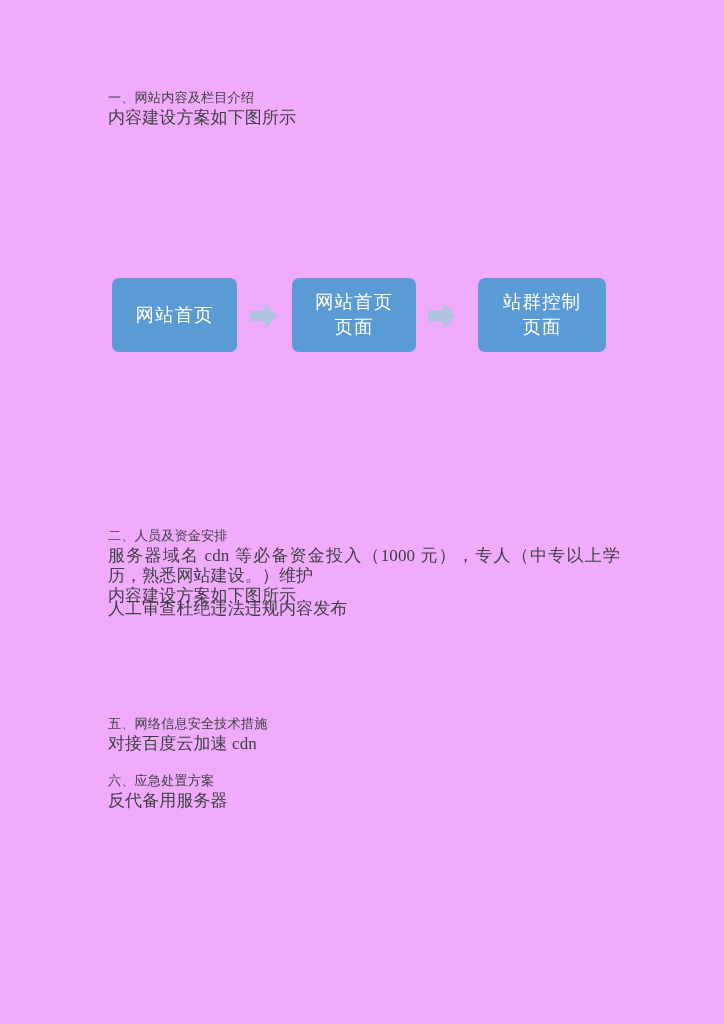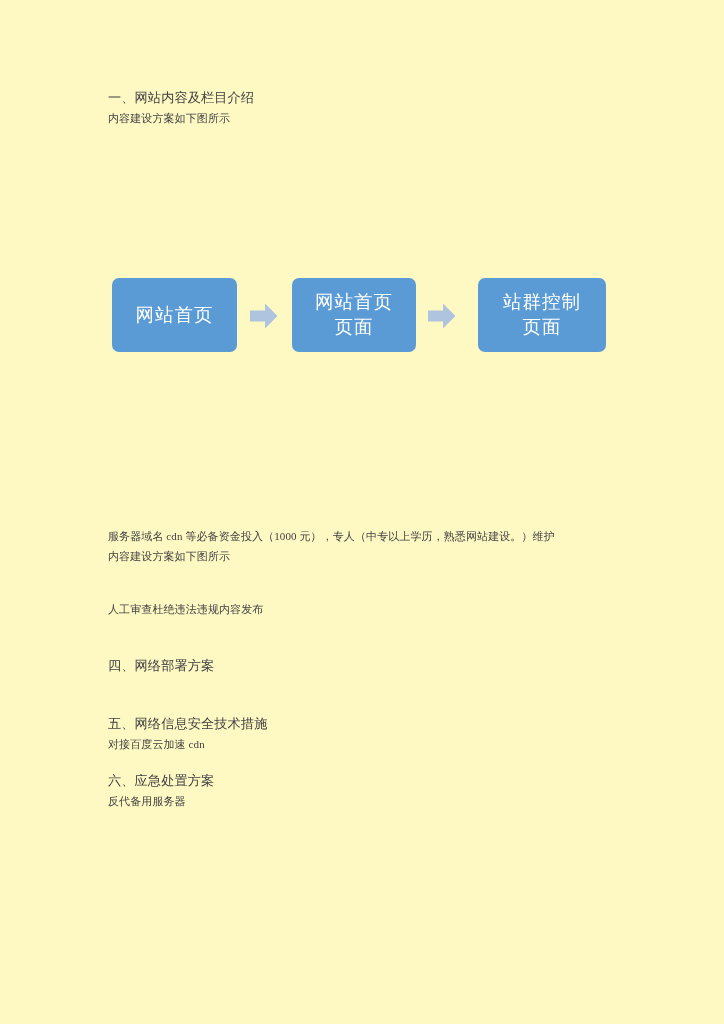--- a/index.html
+++ b/index.html
@@ -13,21 +13,21 @@
     position: relative;
     overflow: hidden;
     font-family: "Liberation Serif", "DejaVu Serif", serif;
     color: #3a3a3a;
     -webkit-font-smoothing: antialiased;
   }
 
   .page {
     position: absolute;
     inset: 0;
-    background: #fef9c3;
+    background: #f0abfc;
     text-decoration: underline;
   }
 
   
   .text-block {
     position: absolute;
     left: 108px;
     width: 512px;
     font-size: 13.2px;
     line-height: 20px;
@@ -36,21 +36,21 @@
     text-align: justify;
   }
   .text-block p {
     margin: 0;
   }
   .heading-line {
     font-size: 13.2px;
     line-height: 20px;
   }
   .body-line {
-    font-size: 11px;
+    font-size: 17px;
     line-height: 20px;
   }
 
   
   #intro-block      { top: 88px; }
   #section-2-block  { top: 526px; }
   #section-3-block  { top: 599px; }
   #section-4-block  { top: 656px; }
   #section-5-block  { top: 714px; }
   #section-6-block  { top: 771px; }
@@ -134,30 +134,30 @@
     </div>
 
     <div class="flow-box" id="flow-box-3">
       <span class="label">站群控制
 页面</span>
     </div>
 
   </div>
 
   <div class="text-block" id="section-2-block">
+    <p class="heading-line">二、人员及资金安排</p>
     <p class="body-line">服务器域名 cdn 等必备资金投入（1000 元），专人（中专以上学历，熟悉网站建设。）维护</p>
     <p class="body-line">内容建设方案如下图所示</p>
   </div>
 
   <div class="text-block" id="section-3-block">
     <p class="body-line">人工审查杜绝违法违规内容发布</p>
   </div>
 
   <div class="text-block" id="section-4-block">
-    <p class="heading-line">四、网络部署方案</p>
   </div>
 
   <div class="text-block" id="section-6-block">
     <p class="heading-line">六、应急处置方案</p>
     <p class="body-line">反代备用服务器</p>
   </div>
 
   <div class="text-block" id="section-5-block">
     <p class="heading-line">五、网络信息安全技术措施</p>
     <p class="body-line">对接百度云加速 cdn</p>

